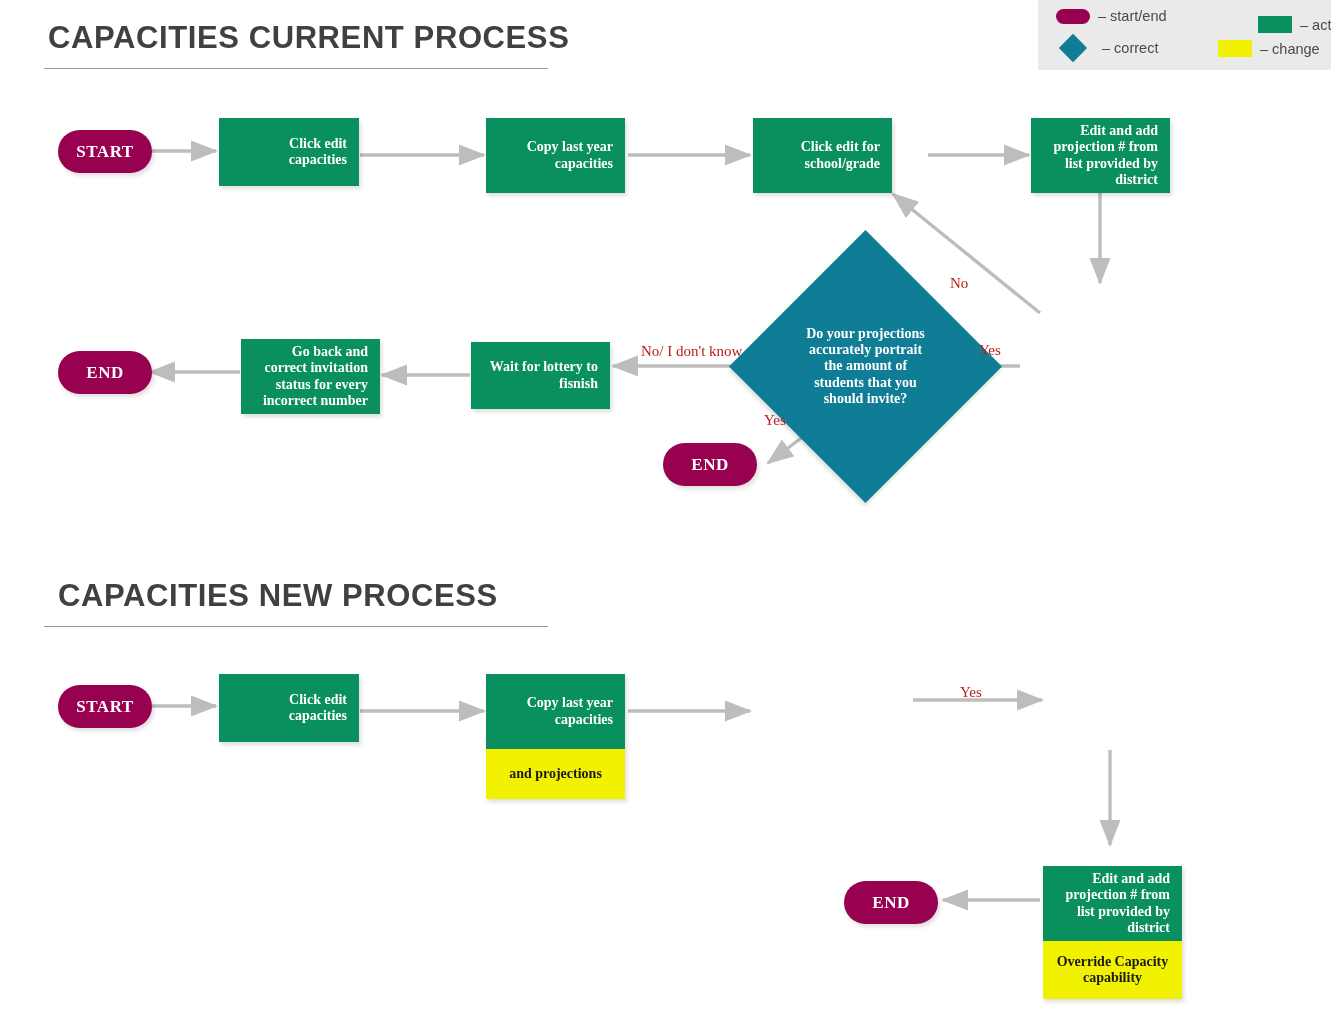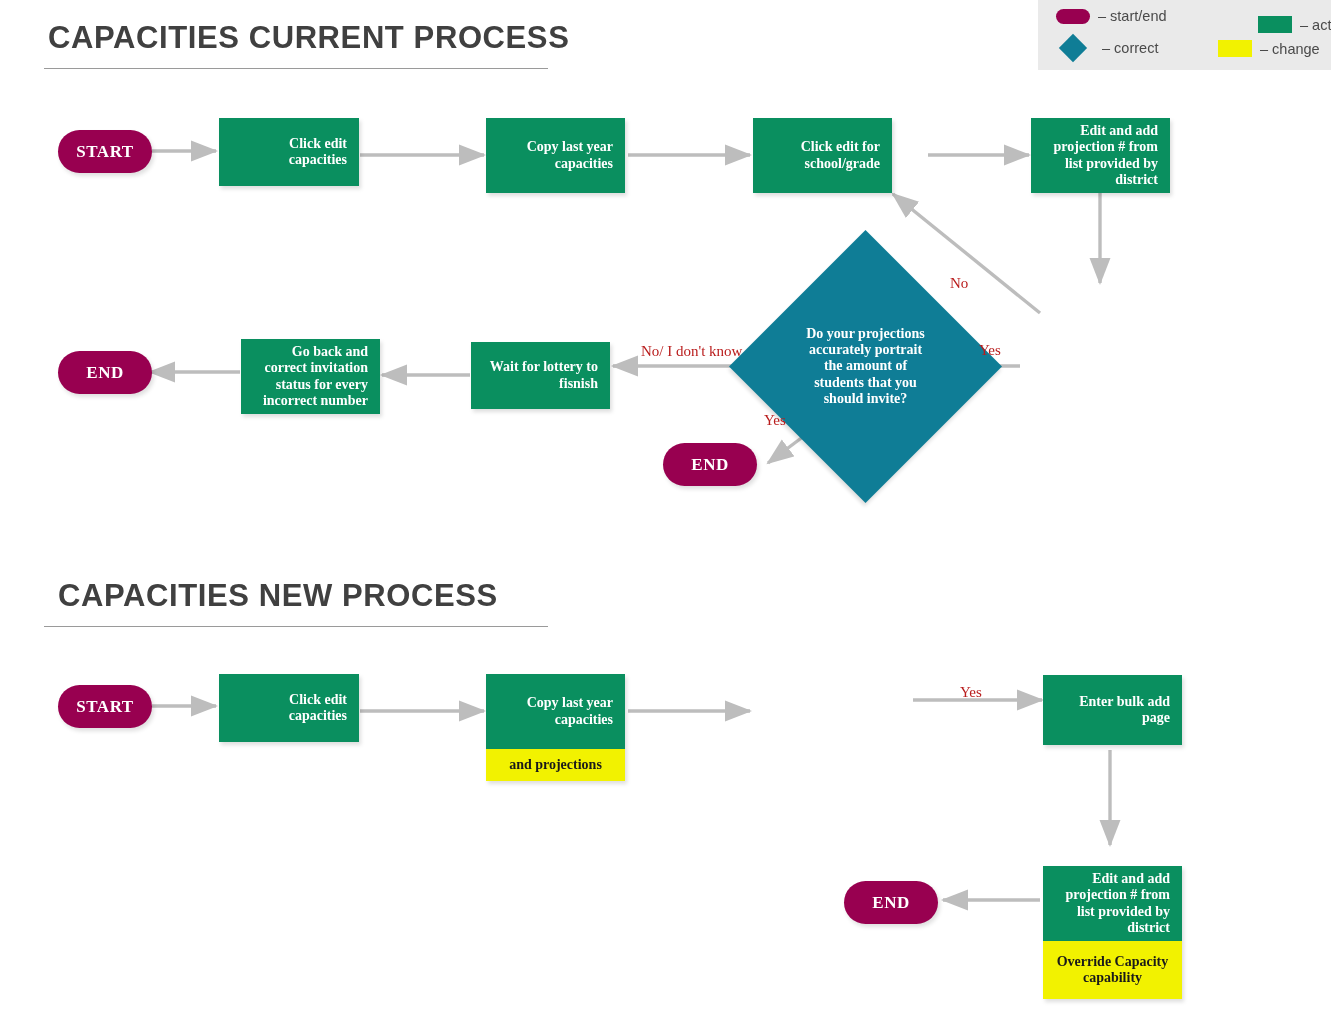--- a/index.html
+++ b/index.html
@@ -241,24 +241,23 @@
   <div class="edge-label" style="left:764px; top:412px;">Yes</div>
 
   <div class="section-title" style="left:58px; top:578px;">CAPACITIES NEW PROCESS</div>
   <div class="section-rule" style="left:44px; top:626px; width:504px;"></div>
 
   <div class="node terminator" style="left:58px; top:685px; width:94px; height:43px;">START</div>
 
   <div class="node action" style="left:219px; top:674px; width:140px; height:68px;">Click edit capacities</div>
 
   <div class="node action" style="left:486px; top:674px; width:139px; height:75px;">Copy last year capacities</div>
-  <div class="change" style="left:486px; top:749px; width:139px; height:32px;">and projections</div>
-
-
-  <div class="node action" style="left:1043px; top:675px; width:139px; height:70px;">Enter bulk add page</div>
+  <div class="change" style="left:486px; top:749px; width:139px; height:50px;">and projections</div>
+
+
 
   <div class="node action" style="left:1043px; top:866px; width:139px; height:75px;">Edit and add projection # from list provided by district</div>
   <div class="change" style="left:1043px; top:941px; width:139px; height:58px;">Override Capacity capability</div>
 
   <div class="node terminator" style="left:844px; top:881px; width:94px; height:43px;">END</div>
 
   <div class="edge-label" style="left:960px; top:684px;">Yes</div>
 
   <div id="legend">
     <div class="legend-item" style="left:18px; top:8px;">

